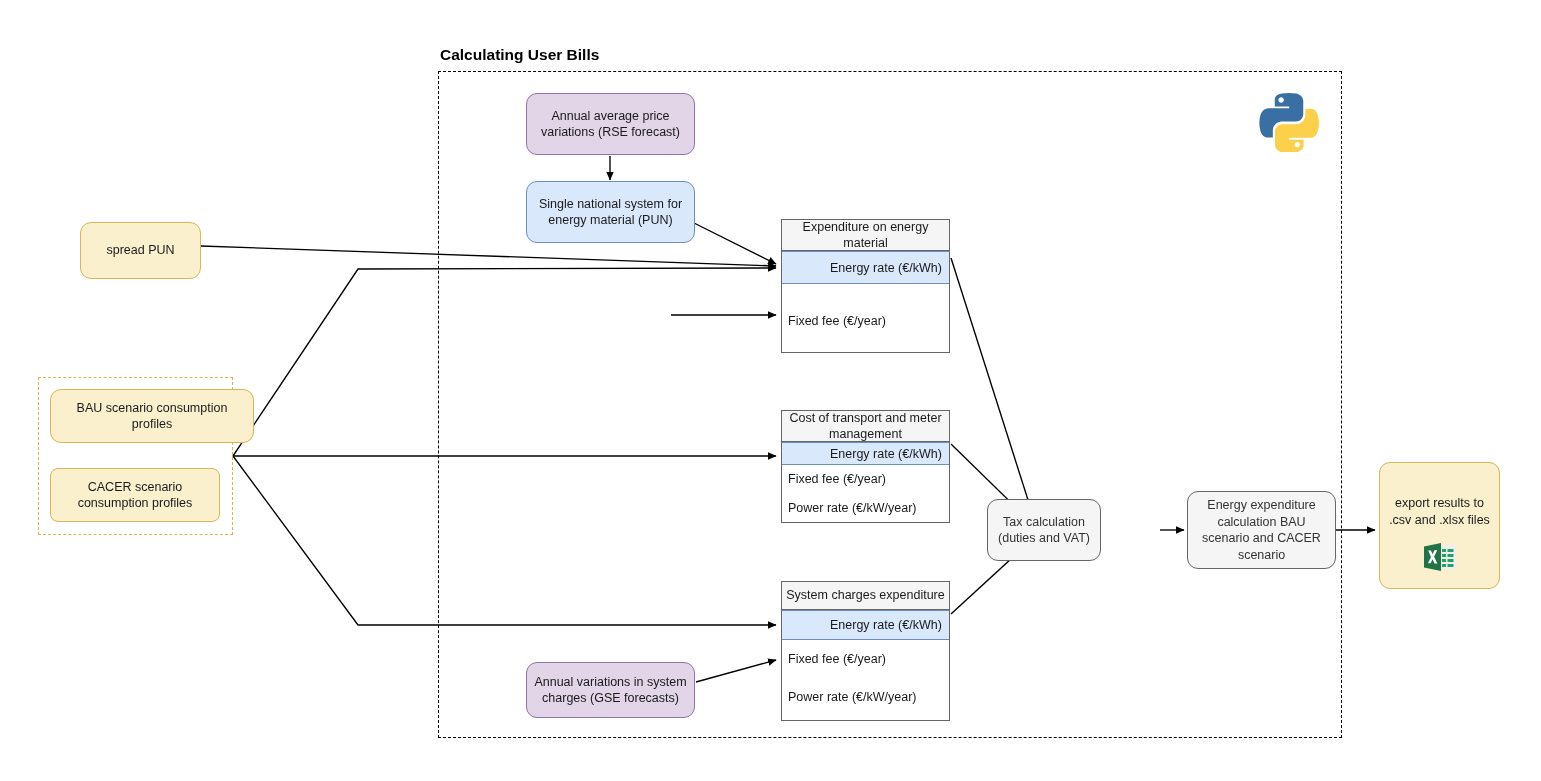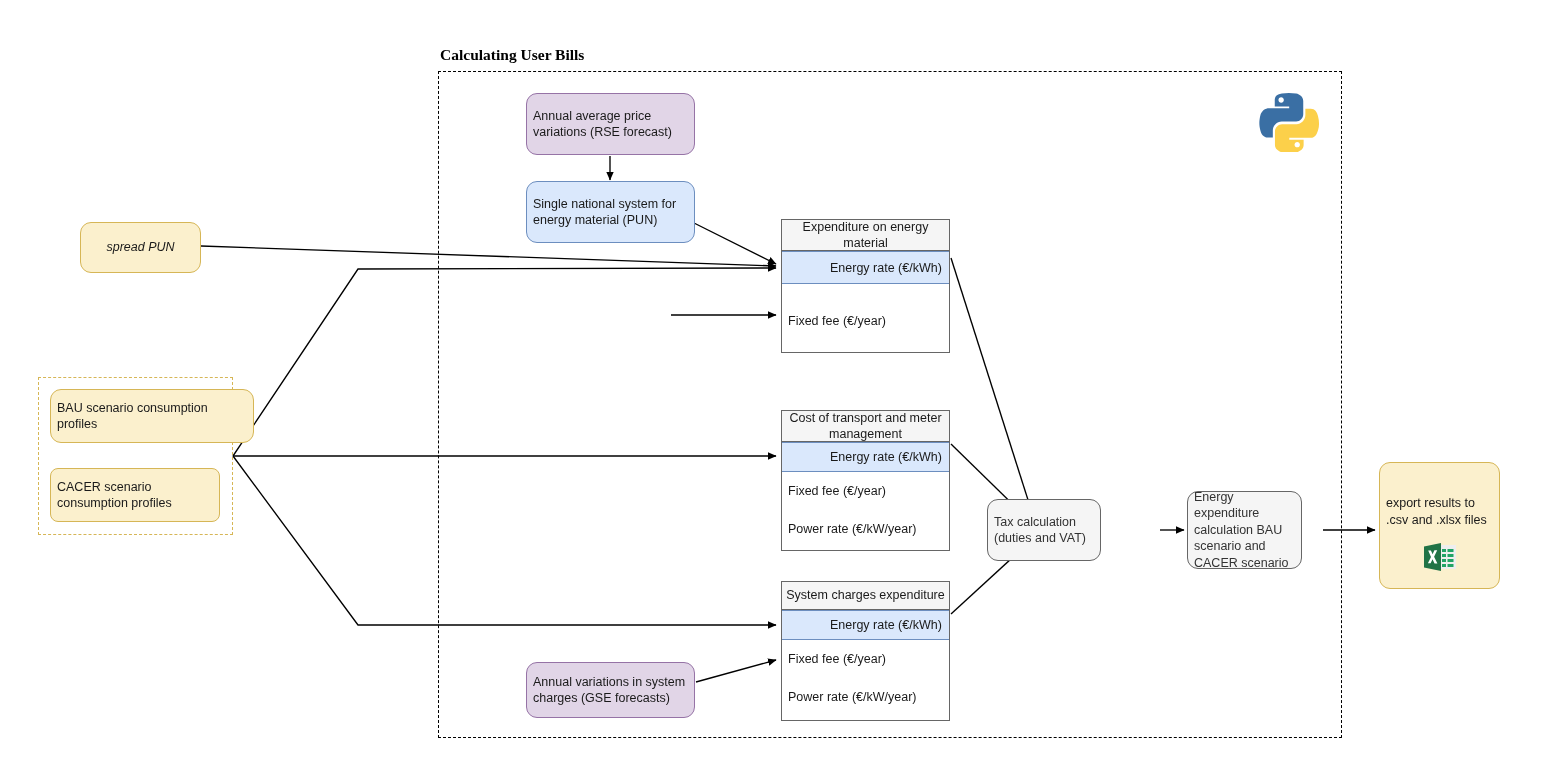--- a/index.html
+++ b/index.html
@@ -26,21 +26,21 @@
     width: 1541px;
     height: 781px;
     pointer-events: none;
   }
   .node {
     position: absolute;
     box-sizing: border-box;
     display: flex;
     align-items: center;
     justify-content: center;
-    text-align: left;
+    text-align: center;
     font-size: 12.5px;
     line-height: 1.32;
     color: #1a1a1a;
     padding: 3px 6px;
   }
   .rounded {
     border-radius: 11px;
   }
   .n-yellow {
     background: #fbf0cd;
@@ -159,32 +159,32 @@
       <path d="M951,444 L1036,527"></path>
 
       <path d="M951,614 L1036,536"></path>
 
       <path d="M1160,530 L1184,530"></path>
 
       <path d="M1323,530 L1375,530"></path>
     </g>
   </svg>
 
-  <div class="section-title" style="left:440px; top:46px;font-family:Liberation Serif, serif;">Calculating User Bills</div>
+  <div class="section-title" style="left:440px; top:46px;">Calculating User Bills</div>
 
   <div class="group-dashed group-outer" style="left:438px; top:71px; width:904px; height:667px;"></div>
 
   <div class="py-logo" style="left:1258px; top:90px; width:62px; height:62px;">
     <svg width="62" height="62" viewBox="0 0 64 64">
       <path d="M31.9 3c-2.6 0-5 .2-7.2.6-6.3 1.1-7.4 3.4-7.4 7.7V17h14.9v1.9H11.6c-4.3 0-8 2.6-9.2 7.5-1.3 5.7-1.4 9.2 0 15.1 1 4.4 3.5 7.5 7.8 7.5h5.1v-7.2c0-4.9 4.2-9.2 9.2-9.2h14.8c4.1 0 7.4-3.4 7.4-7.5V11.3c0-4-3.4-7-7.4-7.7-2.5-.4-5-.6-7.4-.6zm-8 4.6c1.5 0 2.8 1.3 2.8 2.8s-1.3 2.8-2.8 2.8-2.8-1.3-2.8-2.8 1.2-2.8 2.8-2.8z" fill="#3a6fa4"></path>
       <path d="M48.9 18.9v7c0 5.1-4.3 9.4-9.2 9.4H24.9c-4 0-7.4 3.5-7.4 7.5v14.1c0 4 3.5 6.4 7.4 7.5 4.7 1.4 9.2 1.6 14.8 0 3.7-1.1 7.4-3.2 7.4-7.5v-5.6H32.3v-1.9h22.2c4.3 0 5.9-3 7.4-7.5 1.5-4.6 1.5-9.1 0-15.1-1.1-4.3-3.1-7.5-7.4-7.5h-5.6zM40.5 53.6c1.5 0 2.8 1.3 2.8 2.8s-1.3 2.8-2.8 2.8-2.8-1.3-2.8-2.8 1.3-2.8 2.8-2.8z" fill="#fcd04a"></path>
     </svg>
   </div>
 
-  <div class="node rounded n-yellow" style="left:80px; top:222px; width:121px; height:51px;font-style:italic;">
+  <div class="node rounded n-yellow" style="left:80px; top:222px; width:121px; height:57px;">
     <span>spread PUN</span>
   </div>
 
   <div class="group-dashed group-scenarios" style="left:38px; top:377px; width:195px; height:158px;"></div>
 
   <div class="node rounded n-yellow" style="left:50px; top:389px; width:204px; height:54px;">
     <span>BAU scenario consumption profiles</span>
   </div>
 
   <div class="node rounded n-yellow" style="left:50px; top:468px; width:170px; height:54px;border-radius:8px;">
@@ -203,39 +203,39 @@
   <div class="node rounded n-purple" style="left:526px; top:662px; width:169px; height:56px;">
     <span>Annual variations in system charges (GSE forecasts)</span>
   </div>
 
   <div class="table-node" style="left:781px; top:219px; width:169px; height:134px;justify-content:center;">
     <div class="t-header" style="height:31px;">Expenditure on energy material</div>
     <div class="t-row hl" style="height:33px;">Energy rate (€/kWh)</div>
     <div class="t-row" style="height:68px; padding-top:30px; align-items:flex-start;">Fixed fee (€/year)</div>
   </div>
 
-  <div class="table-node" style="left:781px; top:410px; width:169px; height:141px;">
+  <div class="table-node" style="left:781px; top:410px; width:169px; height:113px;">
     <div class="t-header" style="height:31px;">Cost of transport and meter management</div>
     <div class="t-row hl" style="height:30px;">Energy rate (€/kWh)</div>
     <div class="t-row" style="height:38px;">Fixed fee (€/year)</div>
     <div class="t-row" style="height:38px;">Power rate (€/kW/year)</div>
   </div>
 
   <div class="table-node" style="left:781px; top:581px; width:169px; height:140px;">
     <div class="t-header" style="height:28px;">System charges expenditure</div>
     <div class="t-row hl" style="height:30px;">Energy rate (€/kWh)</div>
     <div class="t-row" style="height:38px;">Fixed fee (€/year)</div>
     <div class="t-row" style="height:38px;">Power rate (€/kW/year)</div>
   </div>
 
   <div class="node rounded n-grey" style="left:987px; top:499px; width:114px; height:62px;">
     <span>Tax calculation (duties and VAT)</span>
   </div>
 
-  <div class="node rounded n-grey" style="left:1187px; top:491px; width:115px; height:78px;">
+  <div class="node rounded n-grey" style="left:1187px; top:491px; width:149px; height:78px;">
     <span>Energy expenditure calculation BAU scenario and CACER scenario</span>
   </div>
 
   <div class="node rounded n-yellow export-node" style="left:1379px; top:462px; width:121px; height:127px;">
     <span>export results to .csv and .xlsx files</span>
   </div>
   <div class="xls-icon" style="left:1422px; top:541px; width:36px; height:32px;">
     <svg width="36" height="32" viewBox="0 0 36 32">
       <rect x="15" y="4" width="19" height="24" fill="#eeeeee"></rect>
       <g fill="#21a366">

